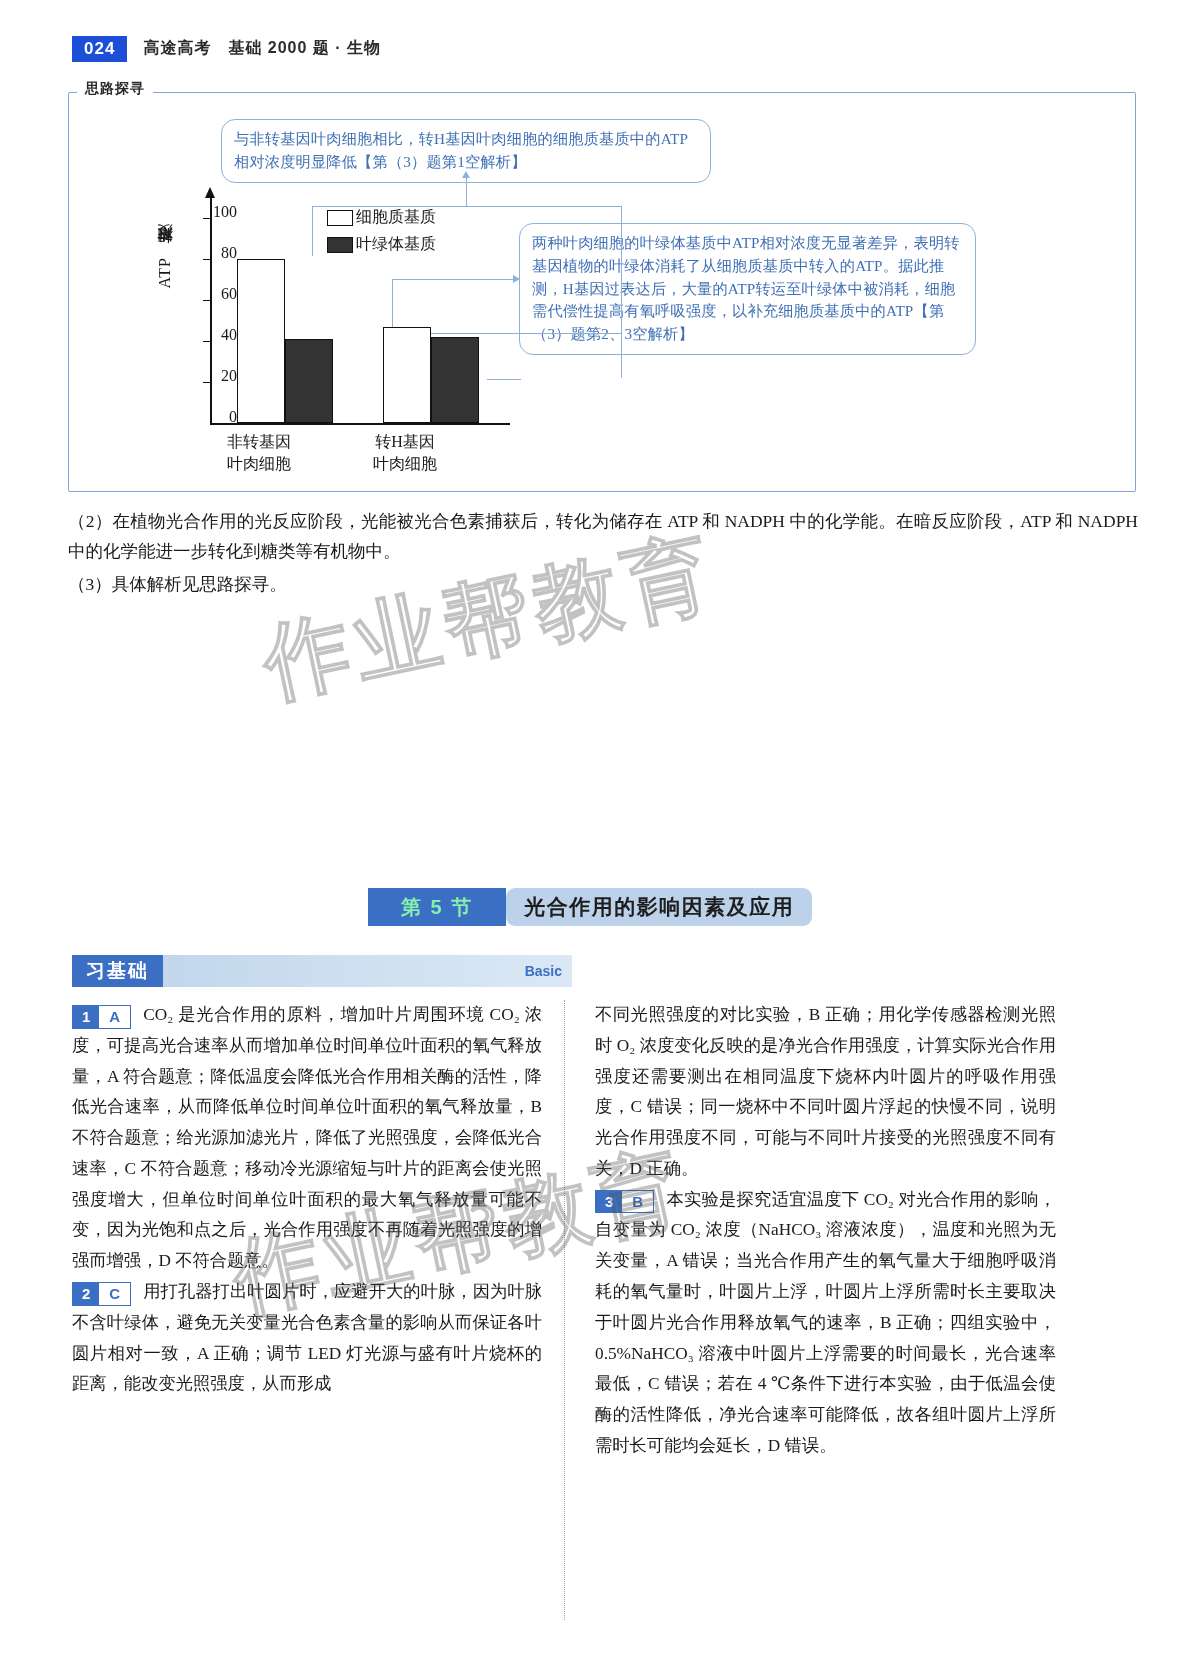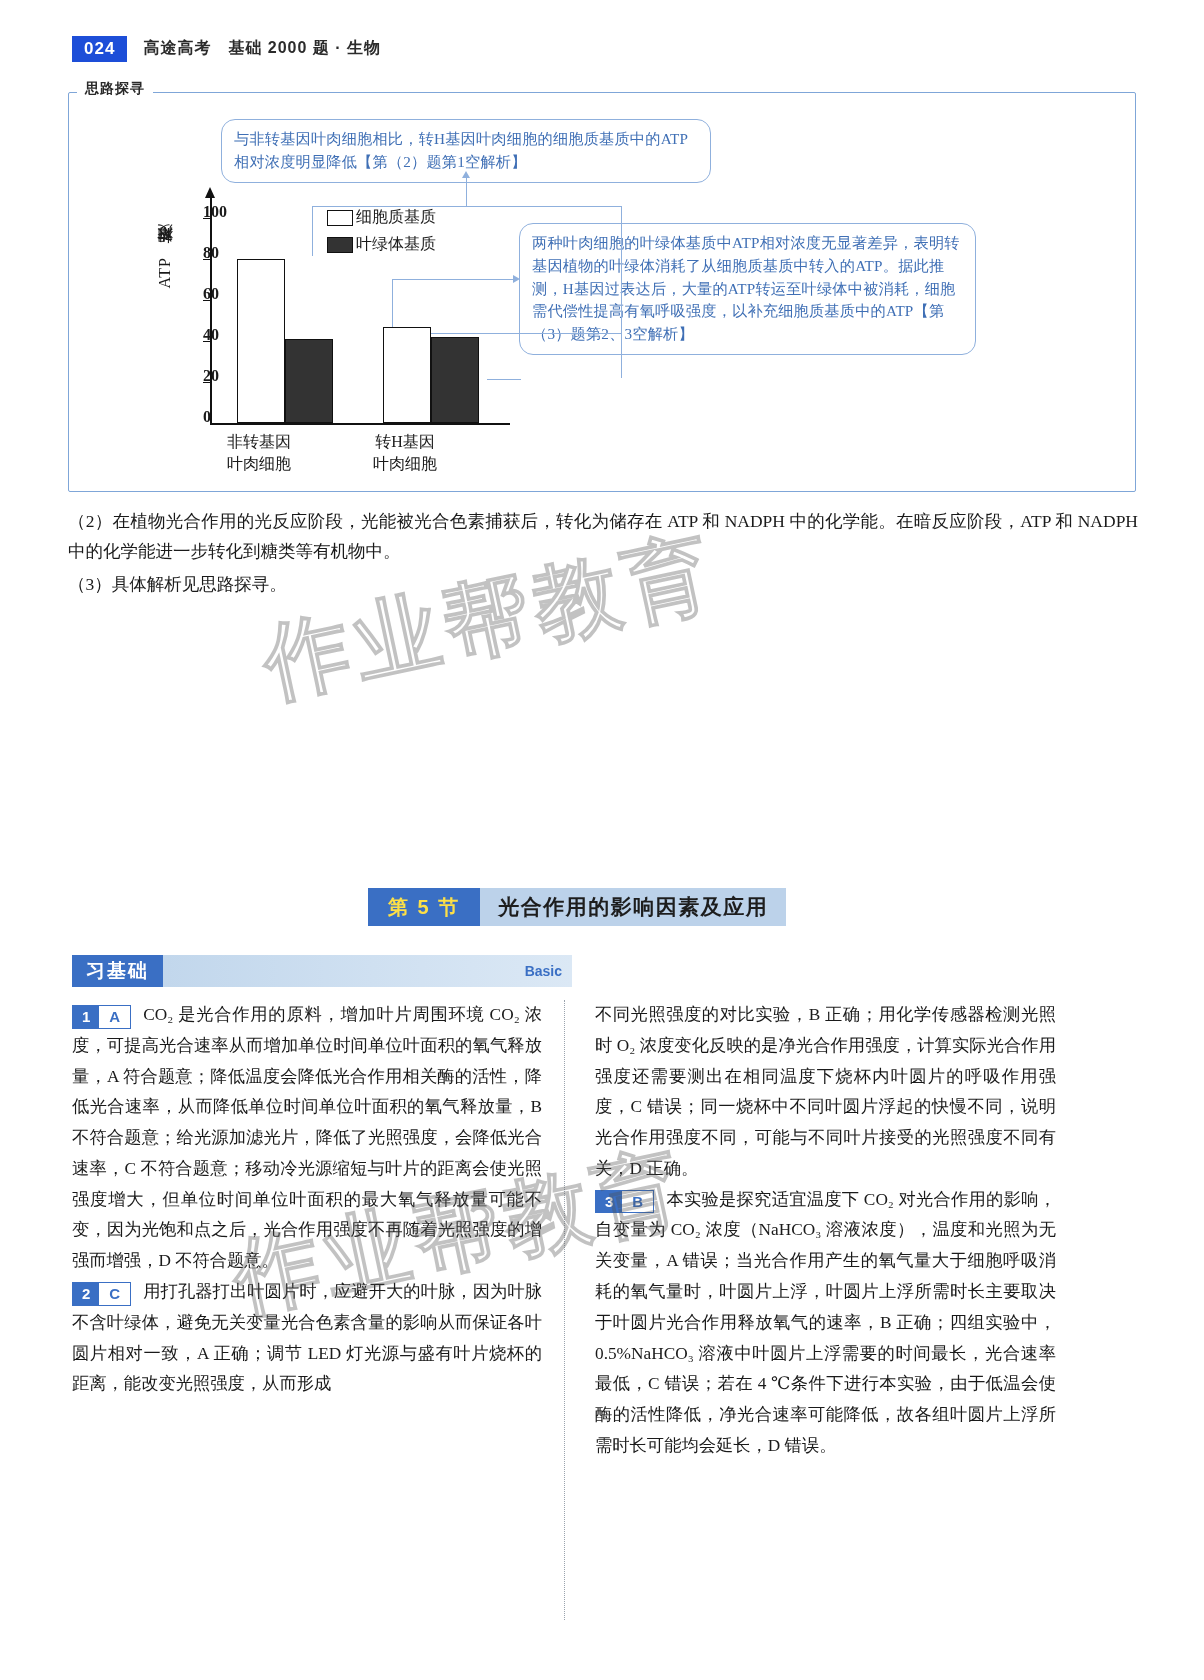--- a/index.html
+++ b/index.html
@@ -79,22 +79,22 @@
 
   
   .chart-area{ position:absolute; left:90px; top:100px; width:370px; height:290px; }
   .y-axis-label{
     position:absolute; left:-4px; top:60px;
     writing-mode:vertical-rl; transform:rotate(180deg);
     font-size:16px; letter-spacing:1px;
     font-family:"Liberation Serif","DejaVu Serif",serif;
   }
   .tick{
-    position:absolute; right:292px; width:34px; 
-    font-size:16px; font-family:"Liberation Serif","DejaVu Serif",serif;font-weight:bold;
+    position:absolute; right:292px; width:34px; text-align:right;
+    font-size:16px; font-family:"Liberation Serif","DejaVu Serif",serif;
   }
   .tick-mark{ position:absolute; left:44px; width:7px; height:1.4px; background:#111; }
   .axis-y{ position:absolute; left:51px; top:4px; width:1.6px; height:226px; background:#111; }
   .axis-y-arrow{
     position:absolute; left:46px; top:-6px; width:0;height:0;
     border-left:5.5px solid transparent; border-right:5.5px solid transparent;
     border-bottom:11px solid #111;
   }
   .axis-x{ position:absolute; left:51px; top:230px; width:300px; height:1.6px; background:#111; }
 
@@ -126,30 +126,30 @@
     font-family:"Liberation Sans","DejaVu Sans",sans-serif;
     font-size:17px; margin-right:6px;
   }
 
   
   .section-bar{
     position:absolute; left:368px; top:888px;
     display:flex; align-items:stretch; height:38px;
   }
   .section-num{
-    background:#3a6fc4; color:#fde047;
+    background:#3a6fc4; color:#86efac;
     font-family:"Liberation Sans","DejaVu Sans",sans-serif;
     font-weight:bold; font-size:20px; letter-spacing:2px;
-    display:flex; align-items:center; padding:0 20px;
+    display:flex; align-items:center; padding:0 33px;
   }
   .section-title{
     background:#bcd2ea; color:#1d1d1d;
     font-family:"Liberation Sans","DejaVu Sans",sans-serif;
     font-weight:bold; font-size:21px; letter-spacing:1.5px;
-    display:flex; align-items:center; padding:7px 18px;
+    display:flex; align-items:center; padding:7px 18px;border-radius:9px;
   }
 
   
   .basic-banner{
     position:absolute; left:72px; top:955px; width:500px; height:32px;
     background:linear-gradient(to right,#bcd3ea 0%, #cfe0f1 60%, #dbe8f5 100%);
     display:flex; align-items:center;
   }
   .basic-chip{
     background:#3a6fc4; color:#fff; height:32px;
@@ -206,21 +206,21 @@
 <body>
 
 <div class="running-head">
   <div class="folio">024</div>
   <div class="head-title">高途高考　基础 2000 题 · 生物</div>
 </div>
 
 <div class="siLu-wrap">
   <div class="siLu-tab">思路探寻</div>
 
-  <div class="callout" id="callout-1">与非转基因叶肉细胞相比，转H基因叶肉细胞的细胞质基质中的ATP相对浓度明显降低【第（2）题第1空解析】</div>
+  <div class="callout" id="callout-1">与非转基因叶肉细胞相比，转H基因叶肉细胞的细胞质基质中的ATP相对浓度明显降低【第（3）题第1空解析】</div>
   <div class="callout" id="callout-2">两种叶肉细胞的叶绿体基质中ATP相对浓度无显著差异，表明转基因植物的叶绿体消耗了从细胞质基质中转入的ATP。据此推测，H基因过表达后，大量的ATP转运至叶绿体中被消耗，细胞需代偿性提高有氧呼吸强度，以补充细胞质基质中的ATP【第（3）题第2、3空解析】</div>
 
   <div class="conn v" style="left:397px; top:84px; height:30px;"></div>
   <div class="arrow-up" style="left:392.5px; top:78px;"></div>
   <div class="conn h" style="left:243px; top:113px; width:310px;"></div>
   <div class="conn v" style="left:243px; top:113px; height:50px;"></div>
   <div class="conn v" style="left:552px; top:113px; height:172px;"></div>
 
   <div class="conn h" style="left:323px; top:240px; width:230px;"></div>
   <div class="conn v" style="left:323px; top:240px; height:46px;"></div>

